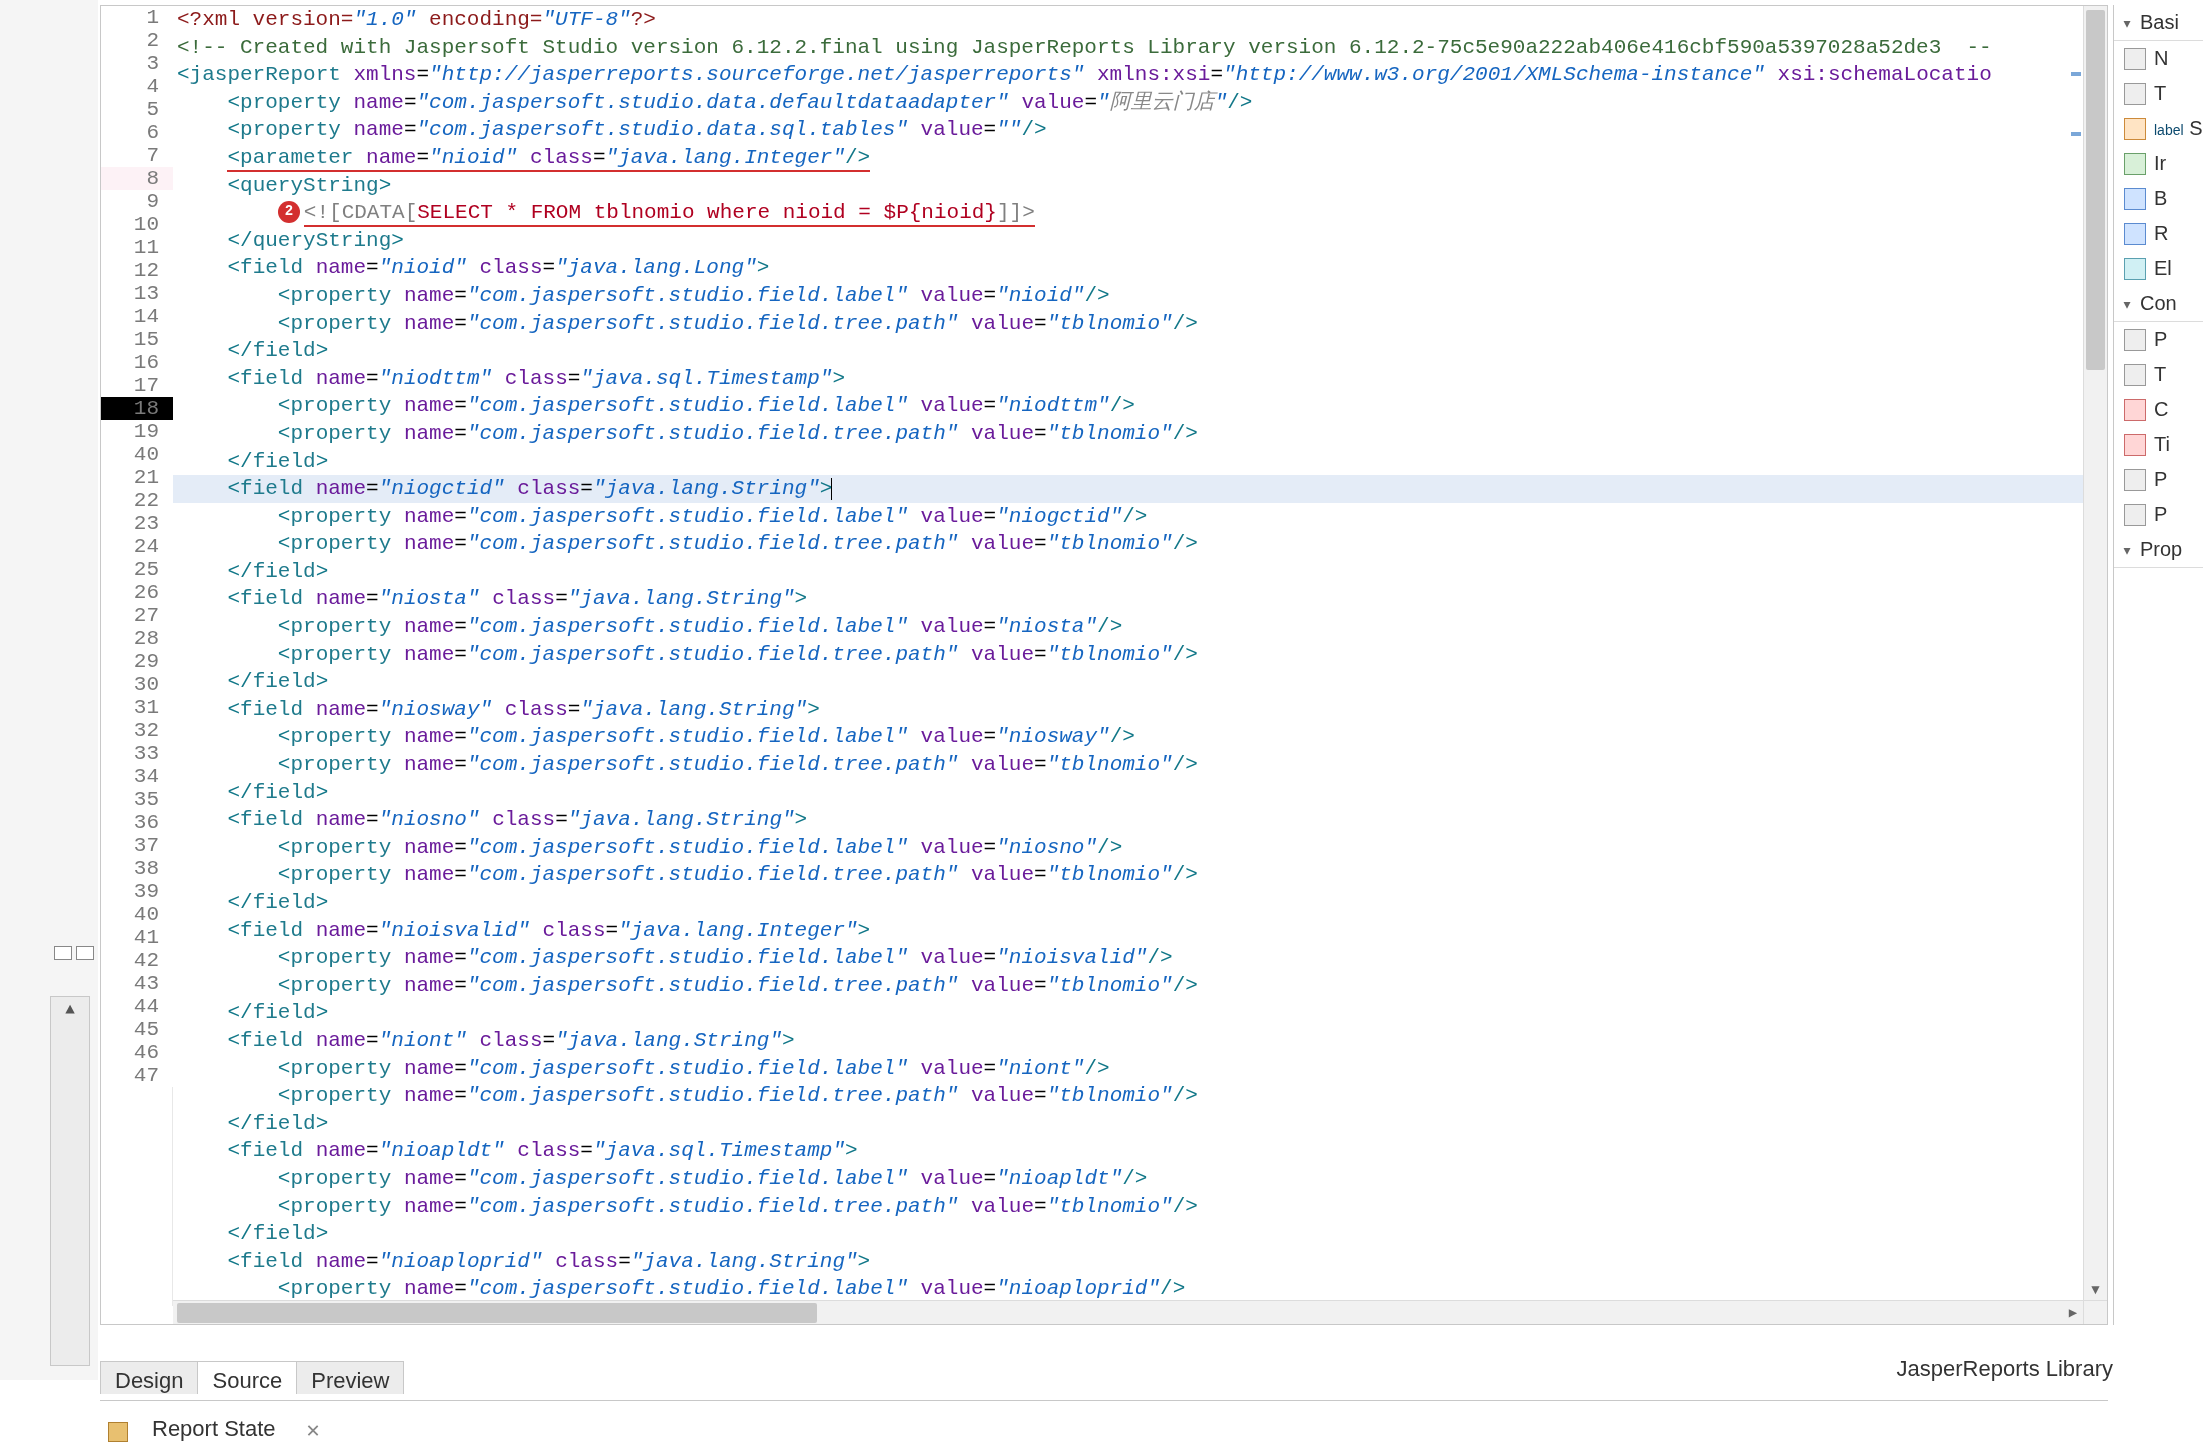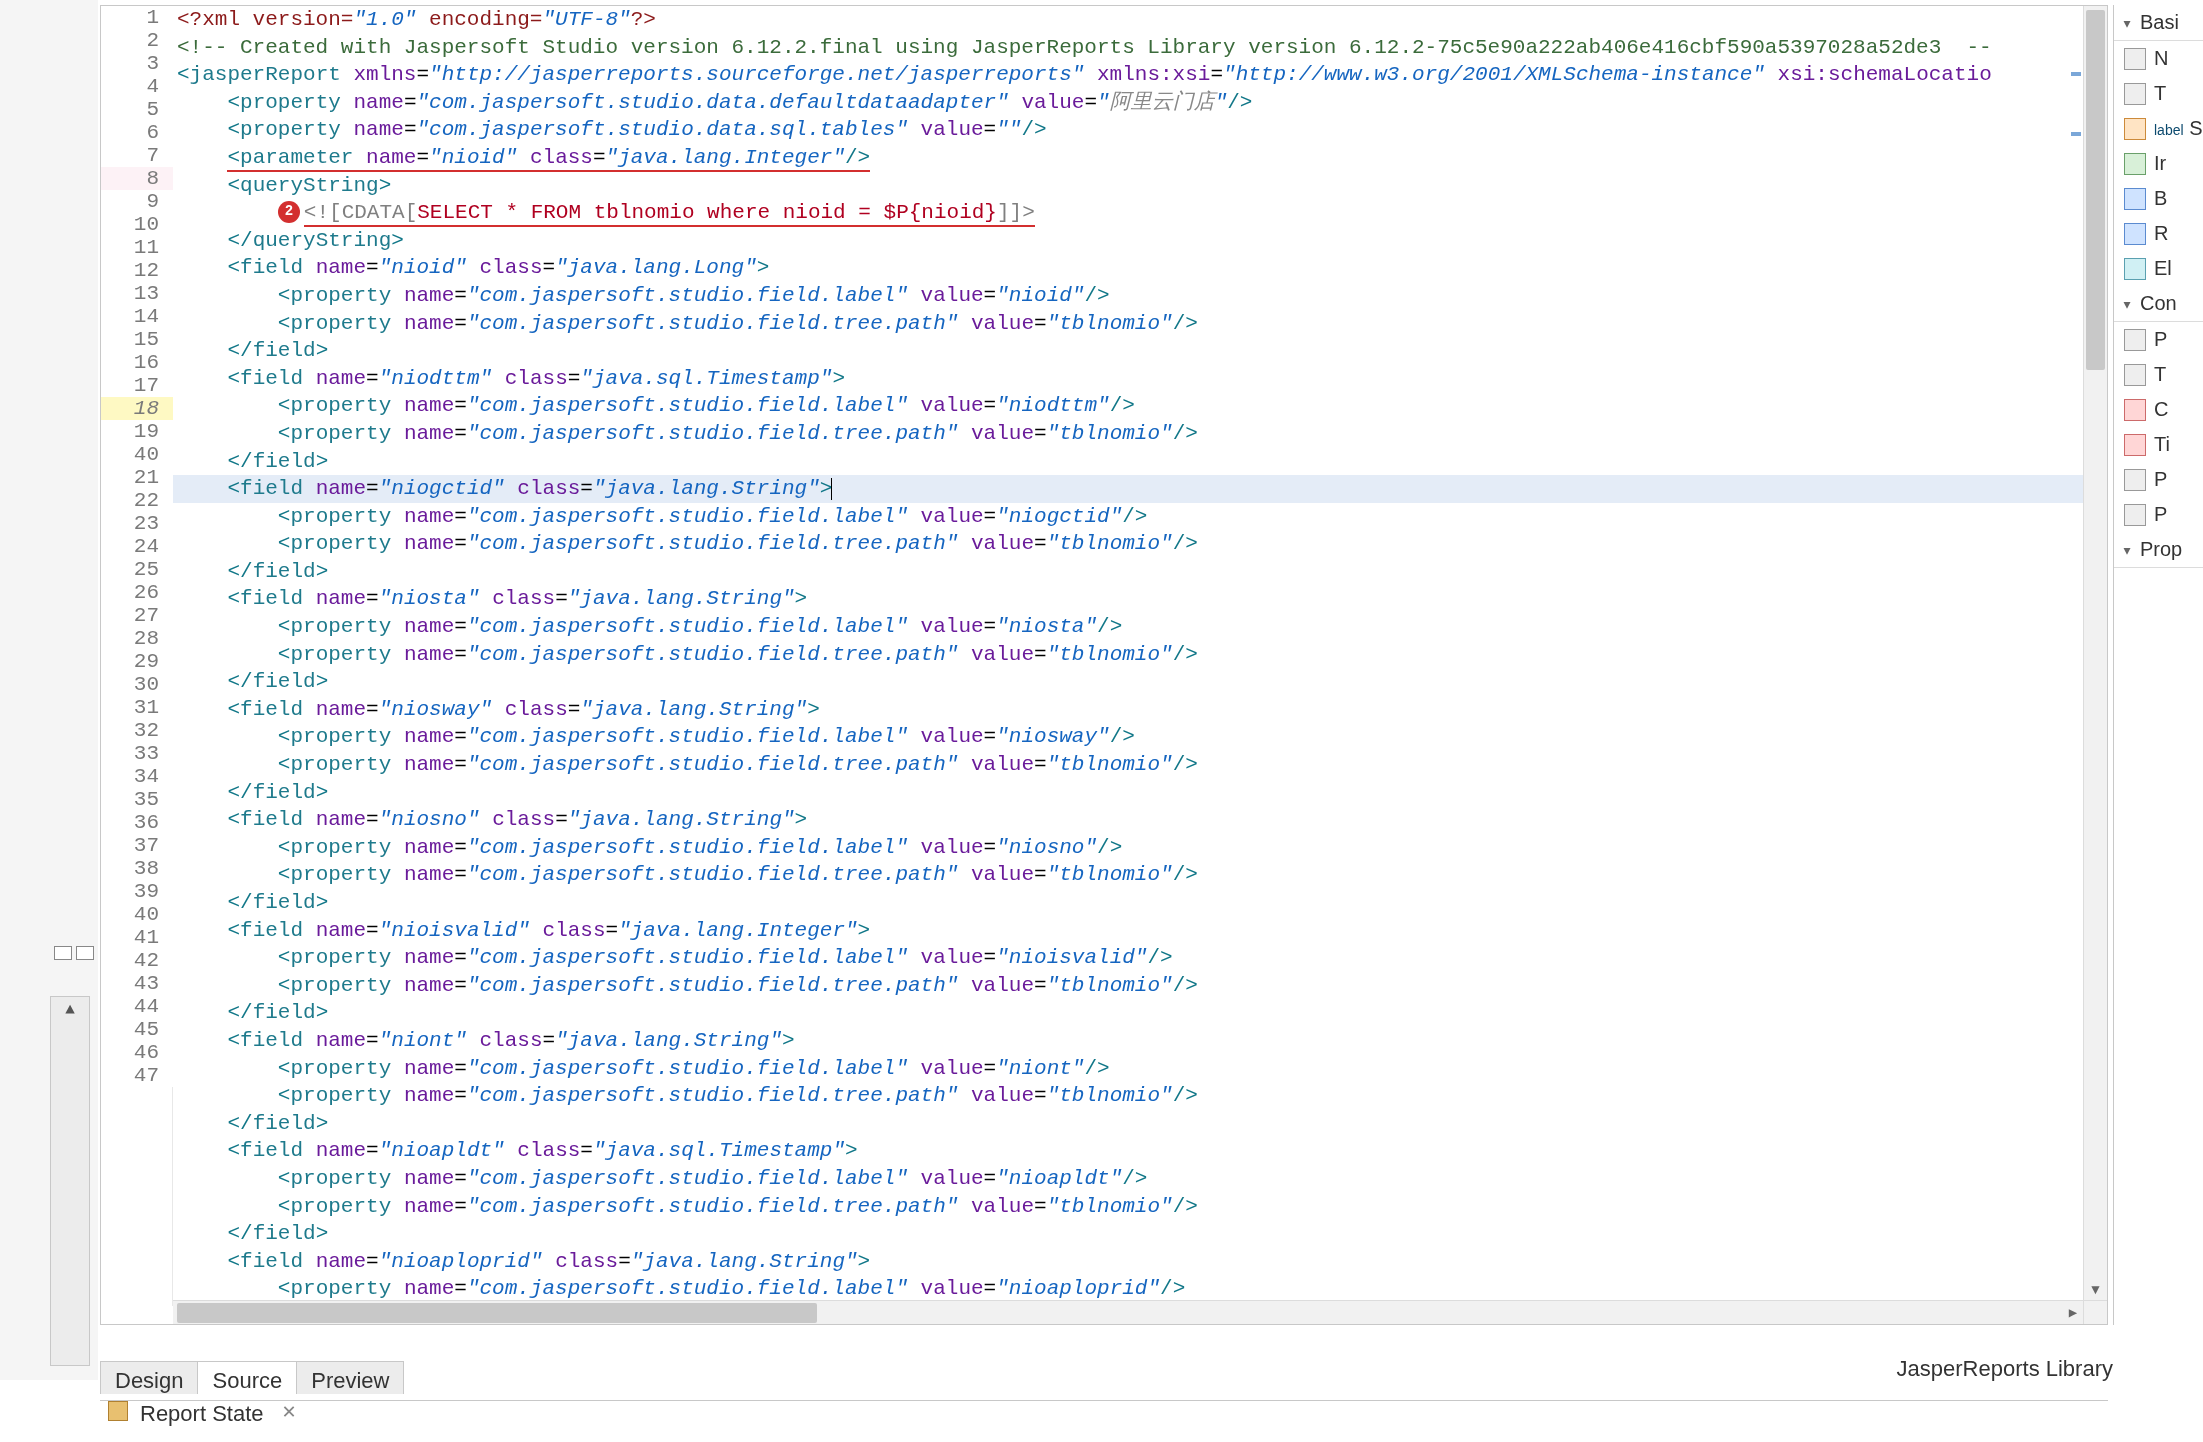--- a/index.html
+++ b/index.html
@@ -16,40 +16,40 @@
   .vscroll .thumb { position: absolute; left: 2px; top: 4px; right: 2px; height: 360px; background: #c8c8c8; border-radius: 2px; }
   .vscroll .arr { position:absolute; left:0; right:0; height:20px; display:flex; align-items:center; justify-content:center; color:#666; font-size:14px;}
   .vscroll .arr.top{top:0;} .vscroll .arr.bot{bottom:0;}
   .hscroll { position: absolute; left: 72px; right: 24px; bottom: 0; height: 24px; background: #f1f1f1; border-top: 1px solid #dcdcdc; }
   .hscroll .thumb { position: absolute; top: 2px; left: 4px; height: 20px; width: 640px; background: #c8c8c8; border-radius: 2px; }
   .hscroll .arr { position:absolute; top:0; bottom:0; width:20px; display:flex; align-items:center; justify-content:center; color:#666; font-size:14px;}
   .hscroll .arr.l{left:0;} .hscroll .arr.r{right:0;}
   .corner { position:absolute; right:0; bottom:0; width:24px; height:24px; background:#f1f1f1; border-left:1px solid #dcdcdc; border-top:1px solid #dcdcdc;}
   .line { display: flex; height: 27.6px; line-height: 27.6px; white-space: pre; }
   .ln { width: 72px; text-align: right; padding-right: 14px; color: #7a7a7a; background: #fff; user-select: none; position:relative;}
-  .ln.cur { background: #fef9c3; font-style: italic; }
+  .ln.cur { background: #000000; }
   .codeline { padding-left: 4px; }
   .hl-line.cur { background: #e4ecf7; }
   .t-pi   { color: #8c1a1a; }      
   .t-comm { color: #3b6b3b; }      
   .t-tag  { color: #1e7a8c; }      
   .t-attr { color: #6a1b9a; }      
   .t-str  { color: #1565c0; font-style: italic; } 
   .t-punc { color: #178; }         
   .t-eq   { color: #000; }
   .t-cdata{ color: #808080; }
   .t-sel  { color: #b00020; }      
   .t-cjk  { color: #888; font-style: italic; }
   .badge { display:inline-flex; width:22px; height:22px; border-radius:50%; background:#d32f2f; color:#fff; font-size:14px; font-weight:bold; align-items:center; justify-content:center; margin-right:4px; vertical-align:middle; position:relative; top:-1px;}
   .uline { border-bottom: 2px solid #d32f2f; padding-bottom: 1px; }
   .tabs { position: absolute; left: 100px; top: 1354px; height: 40px; display: flex; align-items: flex-end; }
   .tab { padding: 6px 14px 0 14px; font-family: "Segoe UI", Tahoma, sans-serif; font-size: 22px; color: #333; background: #ececec; border: 1px solid #c8c8c8; border-bottom: none; margin-right: -1px; cursor: default; }
   .tab.active { background: #fff; position: relative; z-index: 2; }
   .lib-label { position: absolute; right: 90px; top: 1356px; font-family: "Segoe UI", sans-serif; font-size: 22px; color: #333; }
-  .bottom-panel { position: absolute; left: 100px; top: 1400px; width: 2008px; height: 42px; border-top: 1px solid #c8c8c8; display:flex; align-items:flex-start; padding-left:8px; gap:12px; font-family:"Segoe UI",sans-serif; font-size:22px; color:#333;}
+  .bottom-panel { position: absolute; left: 100px; top: 1400px; width: 2008px; height: 42px; border-top: 1px solid #c8c8c8; display:flex; align-items:flex-end; padding-left:8px; gap:24px; font-family:"Segoe UI",sans-serif; font-size:22px; color:#333;}
   .bottom-panel .rs-icon { width:20px; height:20px; background:#e8c070; border:1px solid #b08030; }
   .bottom-panel .close-x { color:#888; margin-left:6px; font-size:18px;}
   .right-panel { position: absolute; right: 0; top: 5px; width: 90px; height: 1320px; border-left: 1px solid #c8c8c8; background: #fff; font-family: "Segoe UI", sans-serif; font-size: 20px; color: #333; overflow:hidden;}
   .rp-section { border-bottom: 1px solid #dcdcdc; padding: 6px 0 6px 6px; display:flex; align-items:center; gap:6px;}
   .rp-header { font-weight: normal; }
   .rp-item { padding: 6px 0 6px 10px; display:flex; align-items:center; gap:8px; }
   .rp-item .ic { width:22px; height:22px; display:inline-flex; align-items:center; justify-content:center; font-size:16px; border:1px solid #999; background:#f4f4f4;}
   .rp-arrow { width:14px; text-align:center; color:#666; font-size:14px;}
   .ic-blue { background:#cfe3ff !important; border-color:#5b8bd0 !important; color:#2a5aa0;}
   .ic-green{ background:#d8f0d8 !important; border-color:#6aa06a !important; color:#2a7a2a;}

